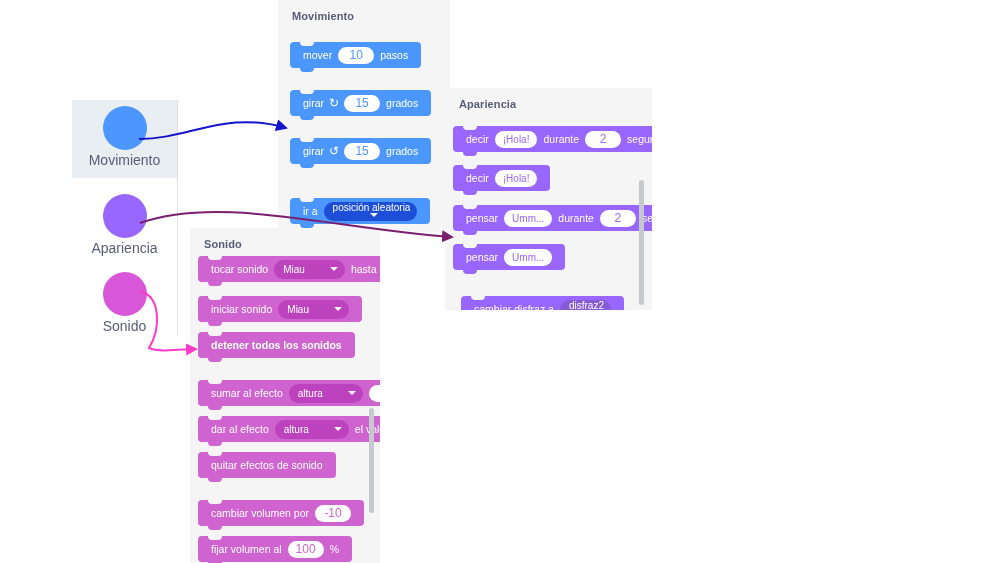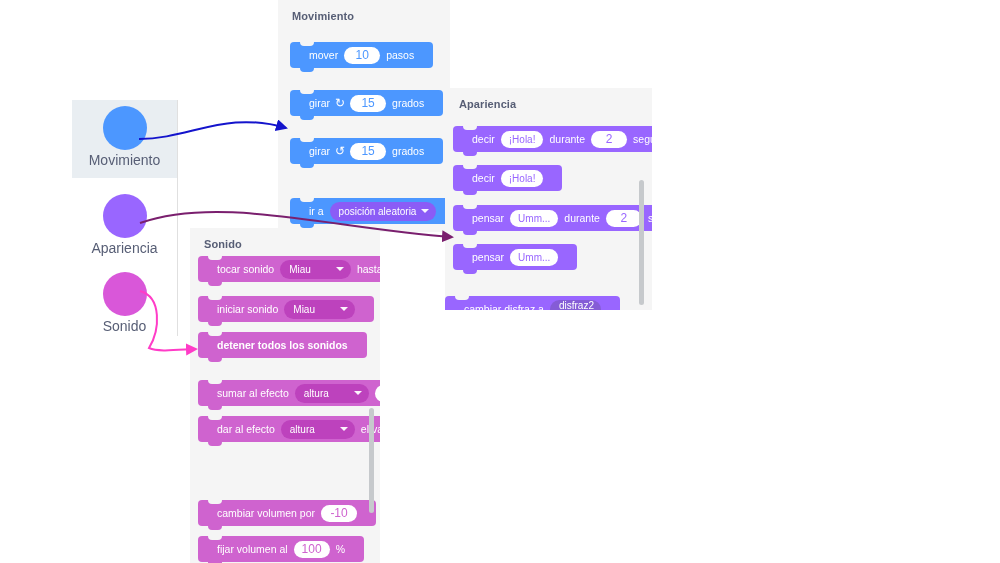--- a/index.html
+++ b/index.html
@@ -36,21 +36,21 @@
   #cat-apariencia{top:88px;}
   #cat-sonido{top:166px;}
   #sidebar-divider{
     position:absolute;left:177px;top:100px;width:1px;height:236px;background:#e0e0e0;
   }
 
   
   .block{
     position:relative;display:inline-flex;align-items:center;
     color:#ffffff;font-size:10.5px;white-space:nowrap;
-    padding:0 16px;height:26px;border-radius:4px;
+    padding:0 10px;height:26px;border-radius:4px;
     margin:0;cursor:grab;
     box-sizing:border-box;
   }
   
   .block::before{
     content:"";position:absolute;left:10px;top:0;width:14px;height:4px;
     background:#f5f5f5;border-radius:0 0 4px 4px;
   }
   .block::after{
     content:"";position:absolute;left:10px;top:100%;width:14px;height:4px;
@@ -82,21 +82,21 @@
     padding:0 8px;margin:0 3px;font-size:10px;
   }
   .txtin.looks-txt{color:#9966ff;}
 
   
   .dd{
     border-radius:11px;height:19px;
     display:inline-flex;align-items:center;
     padding:0 7px 0 9px;margin:0 3px;font-size:10px;color:#ffffff;
   }
-  .dd.motion{background:#8b5cf6;}
+  .dd.motion{background:#1d4ed8;flex-direction:column;}
   .dd.looks{background:#855cd6;flex-direction:column;}
   .dd.sound{background:#bd42bd;gap:20px;}
   .caret{
     width:0;height:0;margin-left:5px;
     border-left:4px solid transparent;border-right:4px solid transparent;
     border-top:4px solid #ffffff;opacity:.95;
   }
   .rot-icon{font-size:12px;margin:0 2px;display:inline-block;}
 
   
@@ -200,21 +200,21 @@
     </div>
   </div>
 
   <div class="block-wrap" style="left:8px;top:156px;">
     <div class="block looks">
       <span class="blk-label">pensar</span>
       <span class="txtin looks-txt">Umm...</span>
     </div>
   </div>
 
-  <div class="block-wrap" style="left:0;top:208px;">
+  <div class="block-wrap" style="left:16px;top:208px;">
     <div class="block looks">
       <span class="blk-label">cambiar disfraz a</span>
       <span class="dd looks">
         <span>disfraz2</span>
         <span class="caret"></span>
       </span>
     </div>
   </div>
 
   <div class="panel-scroll" style="right:8px;top:92px;height:125px;"></div>
@@ -266,20 +266,25 @@
       <span class="blk-label">dar al efecto</span>
       <span class="dd sound">
         <span>altura</span>
         <span class="caret"></span>
       </span>
       <span class="blk-label">el valor</span>
       <span class="num sound-txt">100</span>
     </div>
   </div>
 
+  <div class="block-wrap" style="left:8px;top:224px;">
+    <div class="block sound">
+      <span class="blk-label">quitar efectos de sonido</span>
+    </div>
+  </div>
 
   <div class="block-wrap" style="left:8px;top:272px;">
     <div class="block sound">
       <span class="blk-label">cambiar volumen por</span>
       <span class="num sound-txt">-10</span>
     </div>
   </div>
 
   <div class="block-wrap" style="left:8px;top:308px;">
     <div class="block sound">

